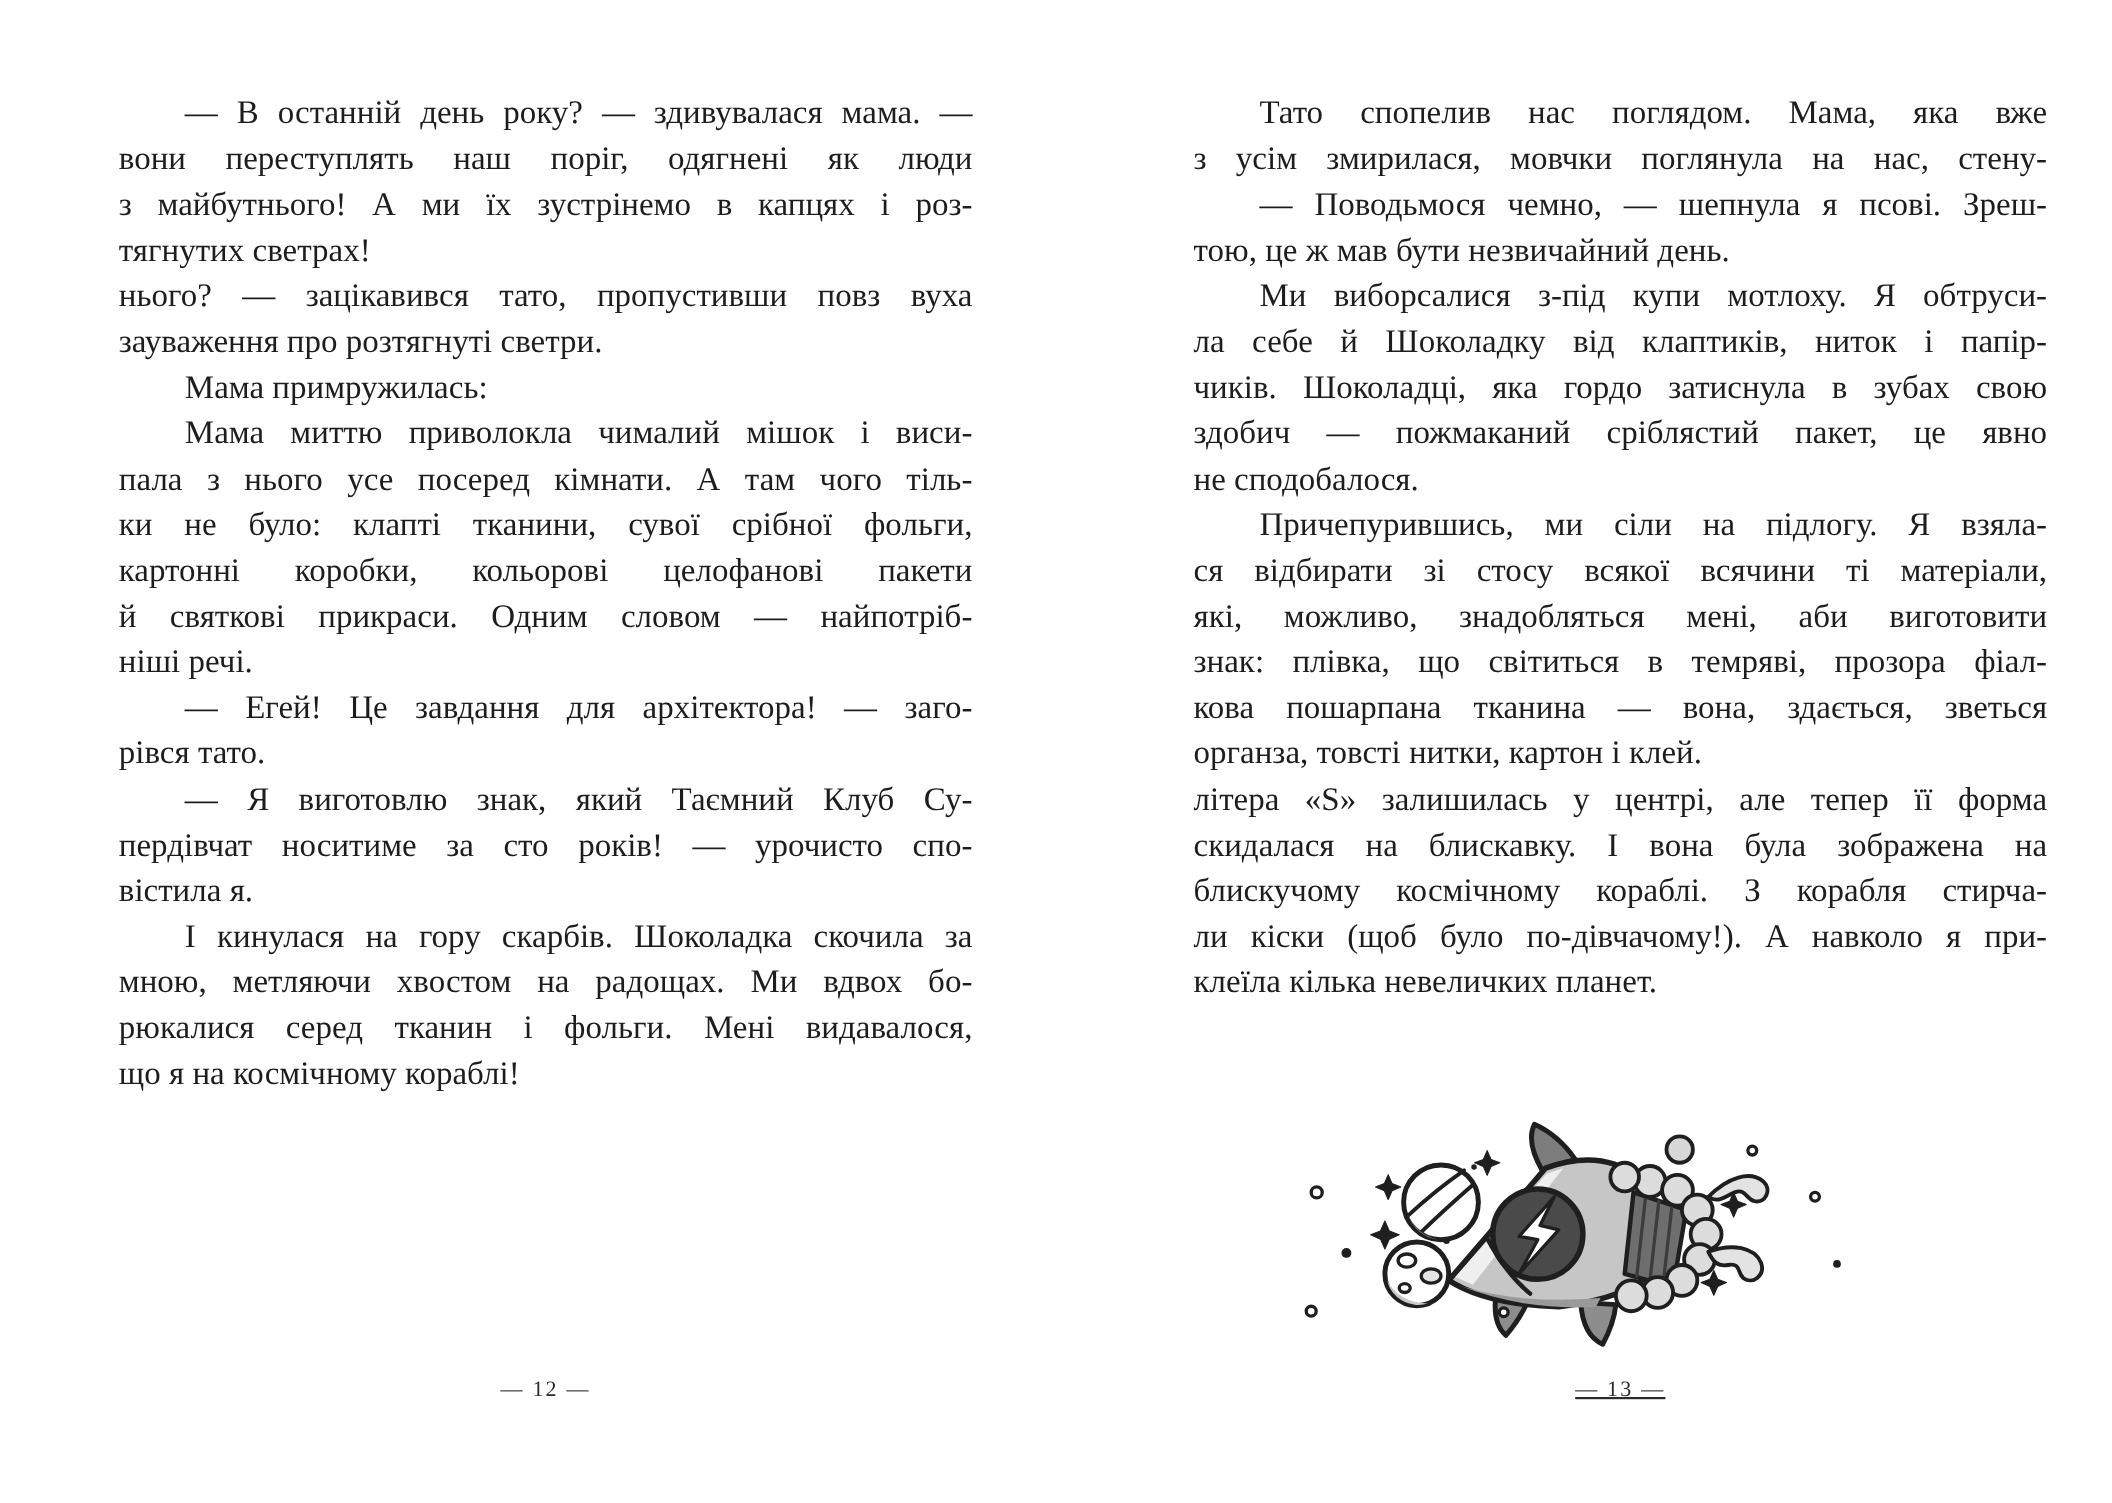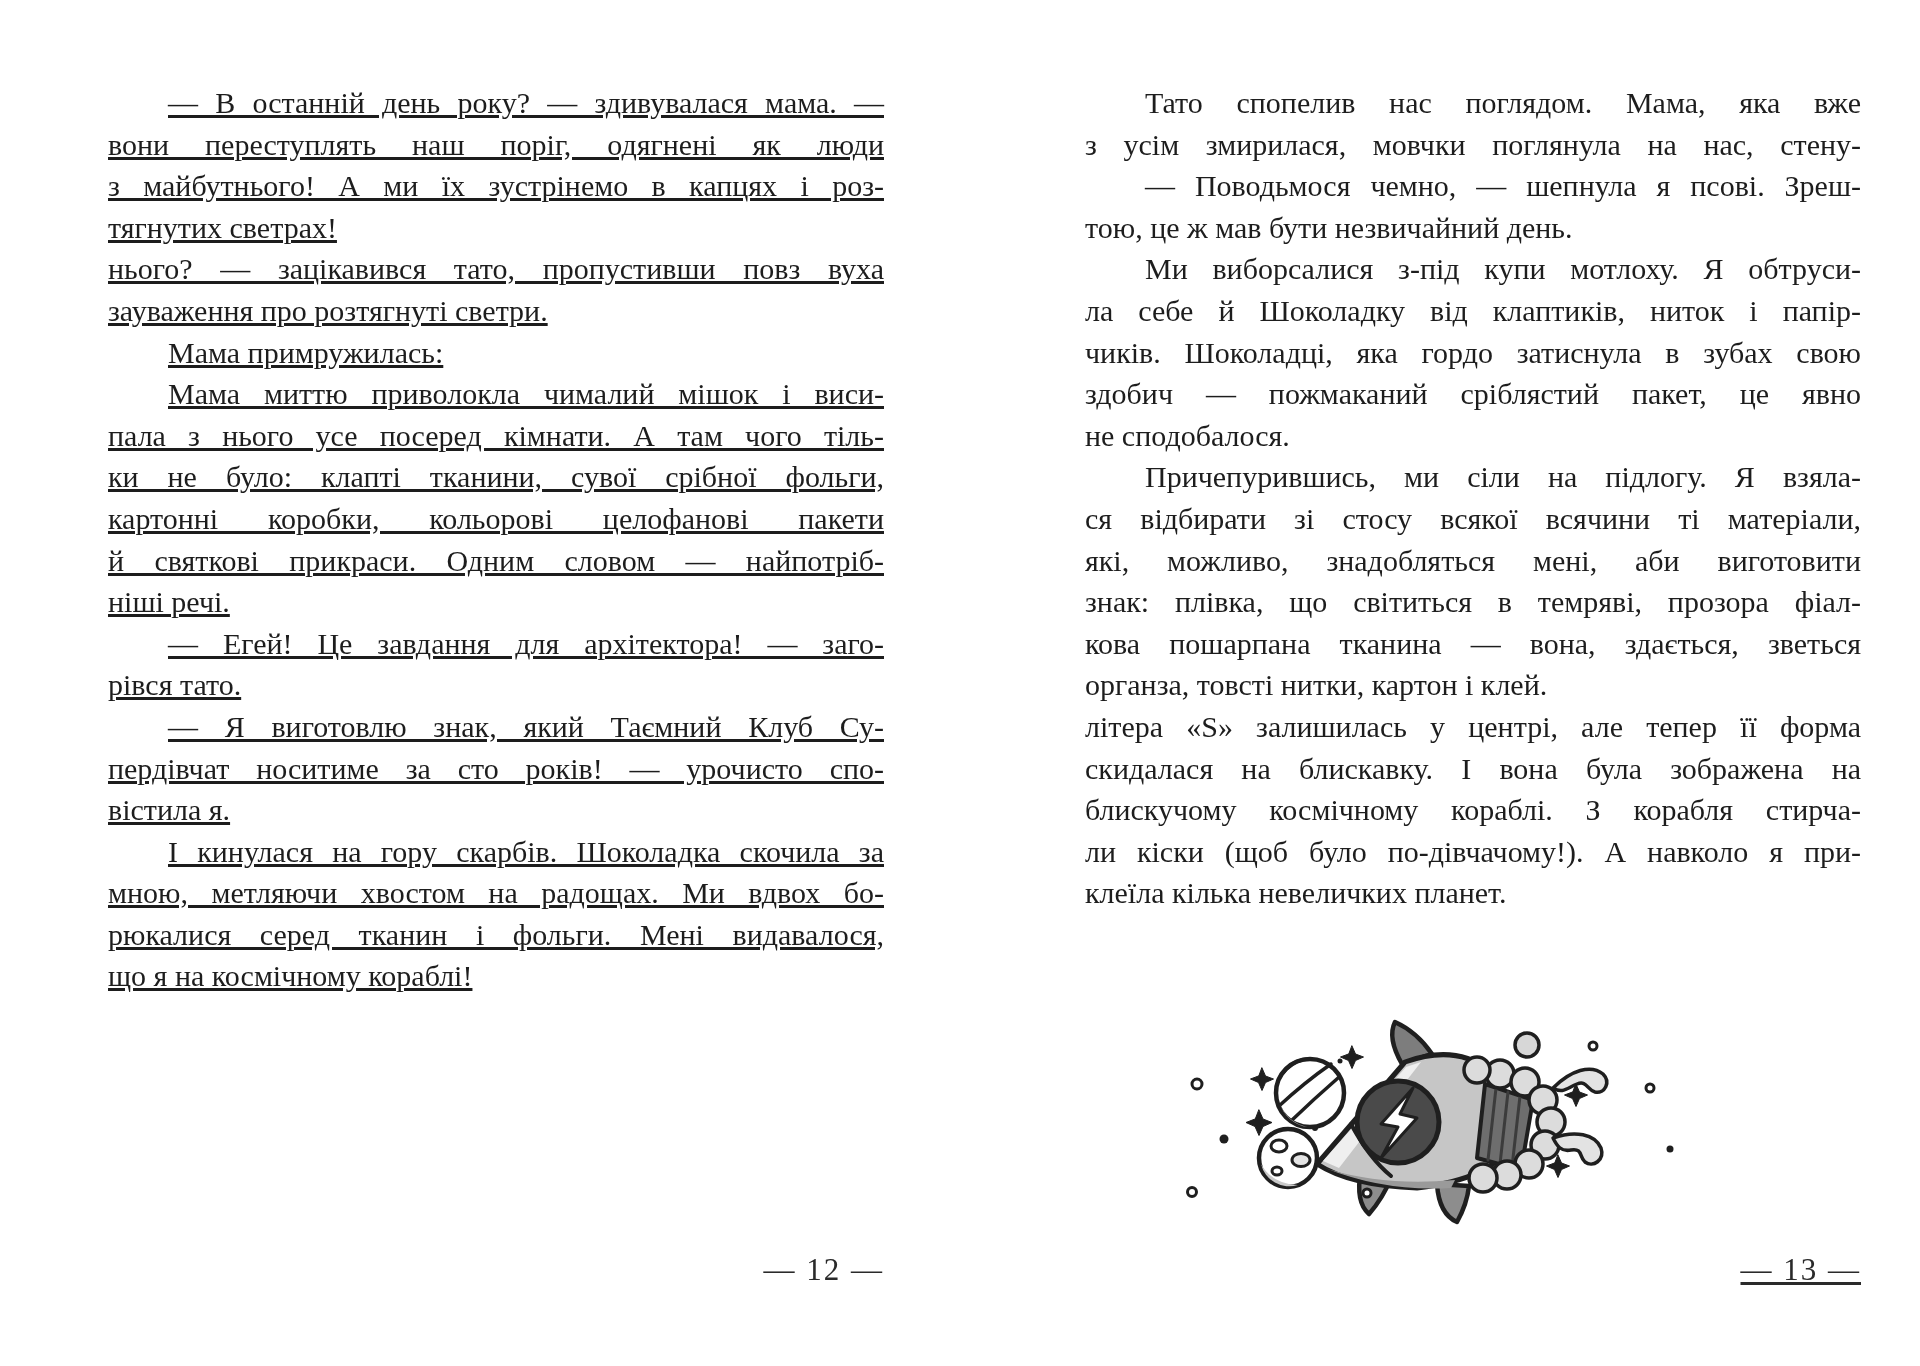--- a/index.html
+++ b/index.html
@@ -12,36 +12,36 @@
   }
   .spread { position:absolute; inset:0; background:#ffffff; }
   .page-text {
     position:absolute;
     top:82px;
     width:776px;
     font-size:30px;
     line-height:41.6px;
     color:#1d1d1d;
   }
-  #left-text  { left:108px;text-decoration:underline; }
+  #left-text  { left:108px; }
   #right-text { left:1085px; }
   .paragraph { margin:0; }
   .line {
     text-align:justify;
     text-align-last:justify;
     white-space:normal;
   }
   .line.last { text-align-last:left; }
   .line.first { text-indent:60px; }
   .page-footer {
     position:absolute;
     top:1252px;
     width:776px;
-    text-align:right;
-    font-size:31px;
+    text-align:center;
+    font-size:20px;
     color:#2a2a2a;
     letter-spacing:2px;
   }
   #left-footer  { left:108px; }
   #right-footer { left:1085px;text-decoration:underline; }
   .illustration {
     position:absolute;
     left:1155px;
     top:1018px;
     width:530px;

